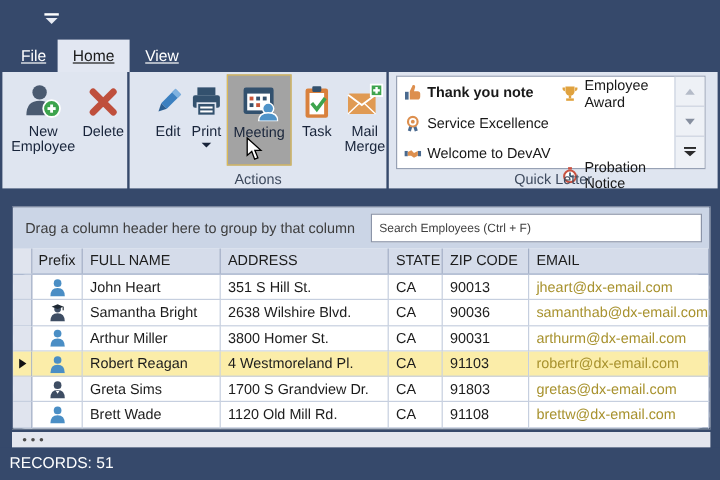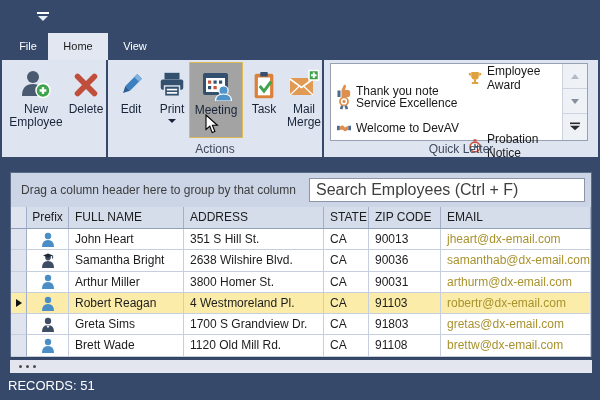--- a/index.html
+++ b/index.html
@@ -5,21 +5,21 @@
   * { box-sizing: border-box; margin: 0; padding: 0; }
   html,body { width:600px; height:400px; }
   body { font-family:"Liberation Sans", sans-serif; }
   #window { position:relative; width:600px; height:400px; background:#36496b; overflow:hidden; }
 
   
   #qat-dd { position:absolute; left:36px; top:10px; width:16px; height:13px; cursor:default; }
 
   
   .tab { position:absolute; top:33px; height:27px; line-height:27px; text-align:center;
-         font-size:11px; color:#ffffff; cursor:default; }
+         font-size:13px; color:#ffffff; cursor:default;text-decoration:underline; }
   #tab-file { left:8px;  width:40px; }
   #tab-home { left:48px; width:60px; background:#e2e7f2; color:#1b1b1b; }
   #tab-view { left:112px; width:46px; }
 
   
   .rb-group { position:absolute; top:60px; height:97px; background:#dfe5f0; }
   #group-records { left:2px;   width:104px; }
   #group-actions { left:108px; width:214px; }
   #group-quick   { left:324px; width:274px; }
   .group-caption { position:absolute; bottom:1px; left:0; right:0; text-align:center;
@@ -30,33 +30,33 @@
   .rb-btn .ic  { height:38px; display:flex; align-items:flex-end; justify-content:center; }
   .rb-btn .lbl { line-height:13px; padding-top:3px; }
   .rb-btn.hot  { background:#a3a3a3; border:1px solid #dcba55; }
   .drop-arrow  { width:0; height:0; border-left:4px solid transparent; border-right:4px solid transparent;
                  border-top:4px solid #18243a; margin:3px auto 0; }
 
   
   #btn-new    { left:4px;  width:60px; }
   #btn-delete { left:64px; width:40px; }
   
-  #btn-edit    { left:2px;   width:42px; }
+  #btn-edit    { left:11px;   width:42px; }
   #btn-print   { left:44px;  width:40px; }
   #btn-meeting { left:81px;  width:54px; }
   #btn-task    { left:136px; width:40px; }
   #btn-mail    { left:176px; width:40px; }
 
   
   #gallery { position:absolute; left:6px; top:3px; width:258px; height:78px;
              background:#ffffff; border:1px solid #97a1b4; }
   .gal-item { position:absolute; height:25px; display:flex; align-items:center; gap:5px;
               padding-left:3px; font-size:12px; color:#191919; cursor:default; }
   .gal-item svg { flex:0 0 auto; }
-  #gal-0 { left:3px;   top:14px;  width:128px; }
+  #gal-0 { left:3px;   top:0;  width:128px;font-weight:bold; }
   #gal-1 { left:134px; top:1px;  width:96px; }
   #gal-2 { left:3px;   top:26px; width:128px; }
   #gal-3 { left:134px; top:26px; width:96px;margin-top:43px; }
   #gal-4 { left:3px;   top:51px; width:128px; }
   #gal-scroll { position:absolute; right:0; top:0; width:25px; height:76px; background:#eef1f6;
                 border-left:1px solid #ccd3df; }
   .gal-sbtn { height:25px; display:flex; align-items:center; justify-content:center;
               border-bottom:1px solid #ccd3df; cursor:default; }
   .gal-sbtn:last-child { border-bottom:none; }
   .tri-up   { width:0; height:0; border-left:4px solid transparent; border-right:4px solid transparent;
@@ -64,21 +64,21 @@
   .tri-down { width:0; height:0; border-left:4px solid transparent; border-right:4px solid transparent;
               border-top:5px solid #868f9f; }
 
   
   #grid { position:absolute; left:10px; top:172px; width:582px; height:186px;
           background:#ffffff; border:1px solid #5c6b88; border-bottom:2px solid #31435f; }
   #group-panel { height:34px; background:#cbd5e6; position:relative; }
   #group-panel-text { position:absolute; left:10px; top:0; height:34px; line-height:34px;
                       font-size:12px; color:#3d3d3d; }
   #search-box { position:absolute; right:6px; top:5px; width:276px; height:24px;
-                border:1px solid #8b94a8; background:#ffffff; font-size:16px; padding-left:6px;
+                border:1px solid #8b94a8; background:#ffffff; font-size:10px; padding-left:6px;
                 font-family:"Liberation Sans", sans-serif; color:#202020; }
   #search-box::placeholder { color:#3f3f3f; opacity:1; }
 
   .hdr-row { display:flex; height:22px; background:#d5dcea; border-bottom:1px solid #8fa0bd; }
   .hdr-cell { border-right:1px solid #a3afc6; font-size:12px; color:#1c1c1c; line-height:21px;
               padding-left:6px; overflow:hidden; white-space:nowrap; cursor:default; }
   .grid-row { display:flex; height:21.3px; background:#ffffff;border-radius:10px; }
   .grid-row.selected .cell { background:#fbeda9; }
   .cell { border-right:1px solid #c6cfdf; border-bottom:1px solid #c6cfdf; font-size:12px;
           color:#1c1c1c; line-height:20px; padding-left:6px; overflow:hidden; white-space:nowrap;

